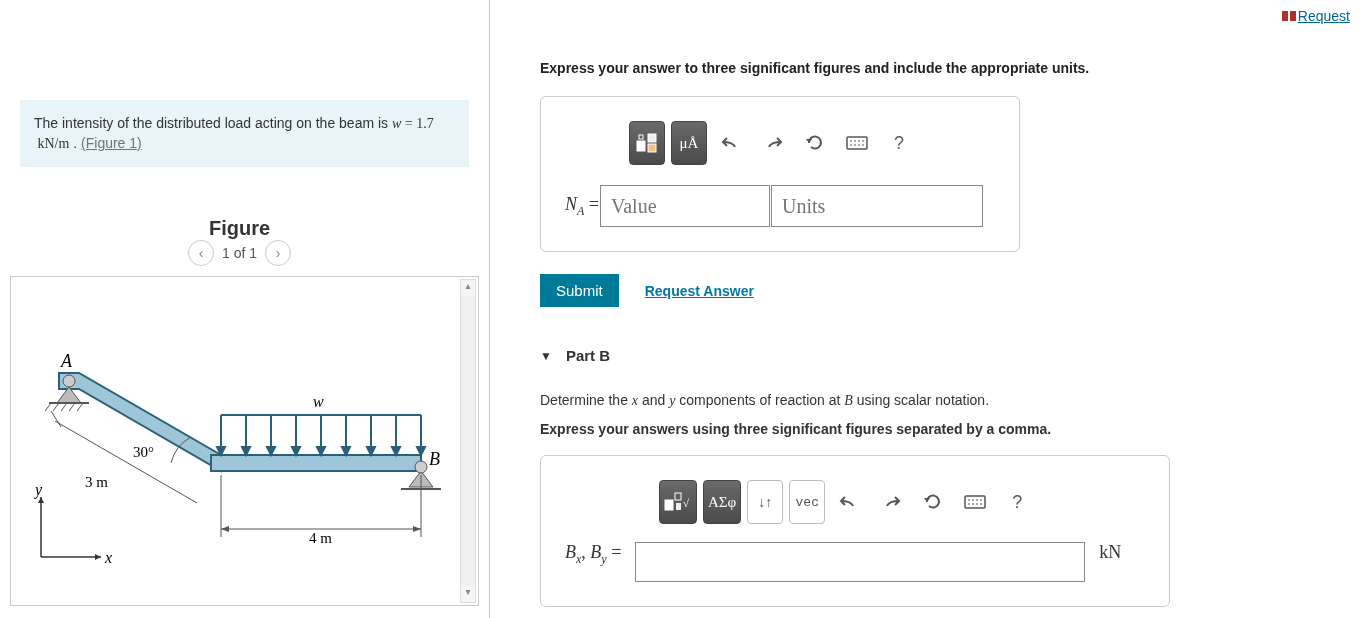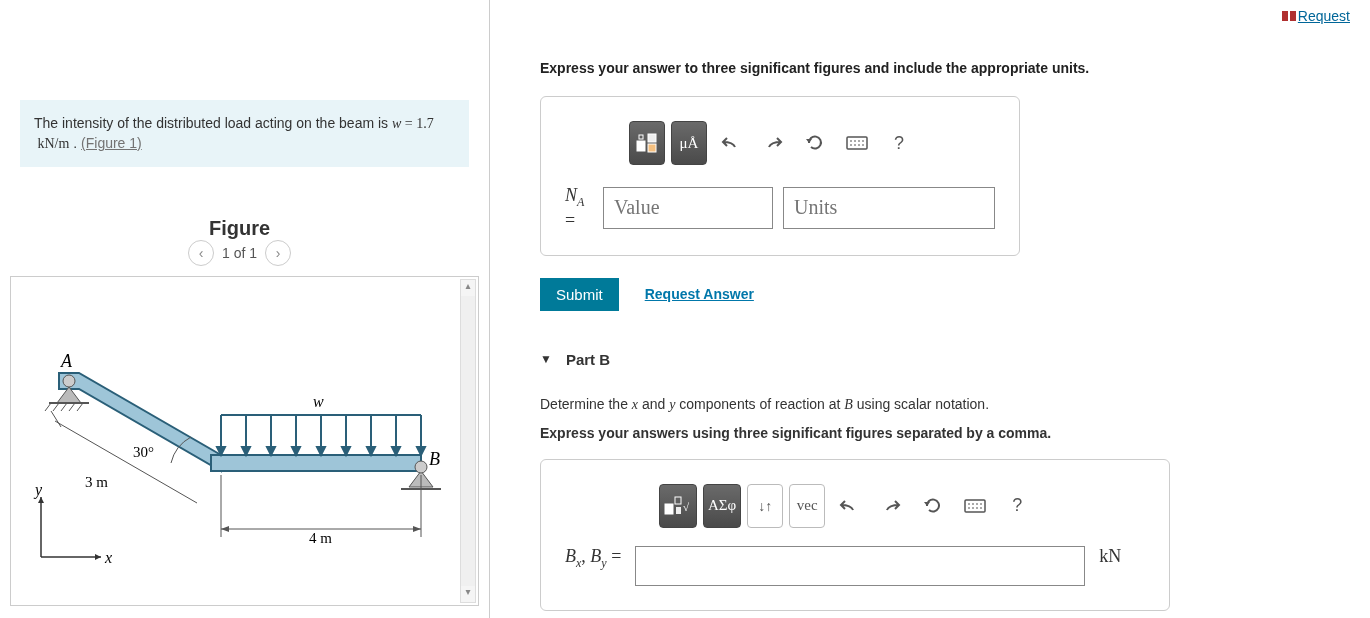--- a/index.html
+++ b/index.html
@@ -31,21 +31,21 @@
   
   .instruction { font-weight: bold; color: #222; margin-top: 60px; }
   
   .answer-box { margin-top: 20px; border: 1px solid #ccc; border-radius: 6px; padding: 18px 24px 24px 24px; width: 480px; }
   .toolbar { display: flex; gap: 6px; align-items: center; margin-left: 64px; margin-bottom: 20px; }
   .tool-btn { height: 44px; min-width: 36px; padding: 0 4px; border: 1px solid #444; border-radius: 4px; background: linear-gradient(#6a6a6a,#4a4a4a); color: #fff; display: flex; align-items: center; justify-content: center; font-size: 14px; margin-top: 6px; }
   .tool-btn.light { background: #fff; color: #555; border-color:#bbb; }
   .tool-btn.text { font-family: 'Times New Roman', serif; font-size: 15px; }
   .tool-btn.hidden-bg { background: transparent; border:none; color:#555; }
   
-  .eqrow { display: flex; align-items: center; gap: 10px; }
+  .eqrow { display: flex; align-items: center; gap: 1px; }
   .lhs { font-family: 'Times New Roman', serif; font-style: italic; font-size: 18px; }
   .lhs sub { font-size: 12px; font-style: italic; }
   .input-box { height: 42px; border: 1px solid #888; padding: 6px 10px; font-size: 20px; font-family: 'Times New Roman', serif; color: #aaa; }
   .input-value { width: 170px; }
   .input-units { width: 212px; }
   
   .submit-row { margin-top: 22px; display: flex; align-items: center; gap: 26px; }
   .submit-btn { background: #007a99; color: #fff; border: none; padding: 8px 16px; font-size: 15px; cursor: pointer; }
   .req-link { color: #0077aa; text-decoration: underline; font-weight: bold; font-size: 14px; }
   
@@ -234,21 +234,21 @@
         <div class="tool-btn">
           <svg width="28" height="20" viewBox="0 0 28 20">
               <rect x="1" y="8" width="8" height="10" fill="#fff" stroke="#fff"></rect>
               <rect x="11" y="1" width="6" height="7" fill="none" stroke="#fff"></rect>
               <text x="19" y="15" fill="#fff" font-size="11" font-family="serif">√</text>
               <rect x="12" y="11" width="5" height="7" fill="#eee"></rect>
             </svg>
         </div>
         <div class="tool-btn text">ΑΣφ</div>
         <div class="tool-btn light" style="font-size:14px;">↓↑</div>
-        <div class="tool-btn light text" style="font-style:normal;font-family:Liberation Serif, serif;font-size:15px;">vec</div>
+        <div class="tool-btn light text" style="font-style:normal;font-family:Liberation Mono, monospace;font-size:13px;">vec</div>
         <div class="tool-btn hidden-bg">
           <svg width="20" height="16" viewBox="0 0 20 16">
               <path d="M6 3 L2 7 L6 11 M2 7 Q 12 7 14 12" fill="none" stroke="#555" stroke-width="2"></path>
             </svg>
         </div>
         <div class="tool-btn hidden-bg">
           <svg width="20" height="16" viewBox="0 0 20 16">
               <path d="M14 3 L18 7 L14 11 M18 7 Q 8 7 6 12" fill="none" stroke="#555" stroke-width="2"></path>
             </svg>
         </div>

